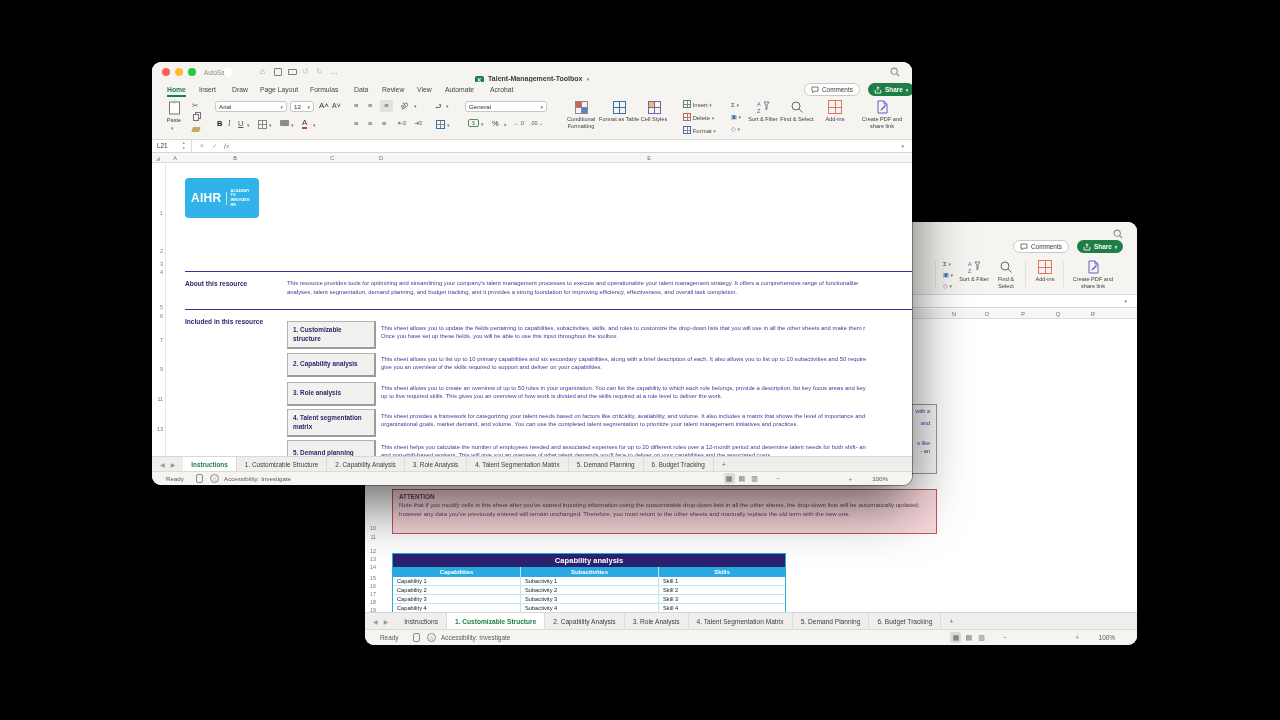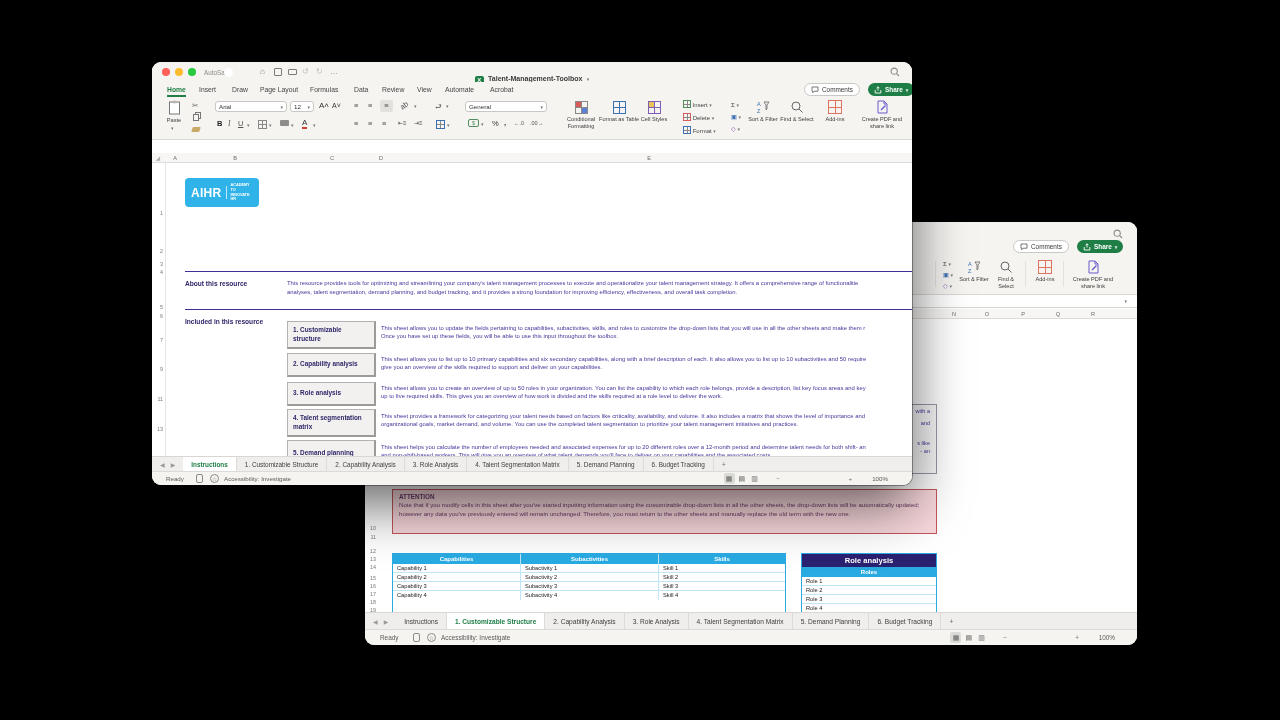--- a/index.html
+++ b/index.html
@@ -182,20 +182,21 @@
       <span class="rownum" style="left:0; top:272px;">17</span>
       <span class="rownum" style="left:0; top:280px;">18</span>
       <span class="rownum" style="left:0; top:288px;">19</span>
 
       <div class="abs" style="left:27px; top:170px; width:545px; height:45px; background:#f8d8dc; border:1.5px solid #c4555c; padding:3px 6px;">
         <div style="font-size:6.3px; font-weight:bold; color:#693a66;">ATTENTION</div>
         <div style="font-size:6.1px; color:#693a66; line-height:1.45; margin-top:1px;">Note that if you modify cells in this sheet after you've started inputting information using the customizable drop-down lists in all the other sheets, the drop-down lists will be automatically updated; however any data you've previously entered will remain unchanged. Therefore, you must return to the other sheets and manually replace the old term with the new one.</div>
       </div>
 
       <div class="abs" style="left:27px; top:234px; width:394px; height:64px; border:1px solid #29abe2;">
+        <div class="ttl" style="background:#2b2171; height:13px; line-height:13px; font-size:7.6px;">Capability analysis</div>
         <div style="display:flex; background:#29abe2; height:10px;">
           <div class="ttl" style="width:128px; font-size:6px; line-height:10px; border-right:1px solid rgba(255,255,255,.7);">Capabilities</div>
           <div class="ttl" style="width:138px; font-size:6px; line-height:10px; border-right:1px solid rgba(255,255,255,.7);">Subactivities</div>
           <div class="ttl" style="flex:1; font-size:6px; line-height:10px;">Skills</div>
         </div>
         <div style="display:flex; height:9px; border-bottom:1px solid #bfe6f7;">
           <div class="tcell" style="width:128px; border-right:1px solid #bfe6f7;">Capability 1</div>
           <div class="tcell" style="width:138px; border-right:1px solid #bfe6f7;">Subactivity 1</div>
           <div class="tcell" style="flex:1;">Skill 1</div>
         </div>
@@ -209,28 +210,20 @@
           <div class="tcell" style="width:138px; border-right:1px solid #bfe6f7;">Subactivity 3</div>
           <div class="tcell" style="flex:1;">Skill 3</div>
         </div>
         <div style="display:flex; height:9px;">
           <div class="tcell" style="width:128px; border-right:1px solid #bfe6f7;">Capability 4</div>
           <div class="tcell" style="width:138px; border-right:1px solid #bfe6f7;">Subactivity 4</div>
           <div class="tcell" style="flex:1;">Skill 4</div>
         </div>
       </div>
 
-      <div class="abs" style="left:436px; top:234px; width:136px; height:64px; border:1px solid #29abe2;">
-        <div class="ttl" style="background:#2b2171; height:13px; line-height:13px; font-size:7.6px;">Role analysis</div>
-        <div class="ttl" style="background:#29abe2; height:10px; font-size:6px; line-height:10px;">Roles</div>
-        <div class="tcell" style="height:9px; border-bottom:1px solid #bfe6f7;">Role 1</div>
-        <div class="tcell" style="height:9px; border-bottom:1px solid #bfe6f7;">Role 2</div>
-        <div class="tcell" style="height:9px; border-bottom:1px solid #bfe6f7;">Role 3</div>
-        <div class="tcell" style="height:9px;">Role 4</div>
-      </div>
     </div>
 
     <div class="sheettabs" style="bottom:16px;">
       <div class="tabarrows">
           <span>◀</span>
           <span>▶</span>
         </div>
       <div class="stab">Instructions</div>
       <div class="stab active">1. Customizable Structure</div>
       <div class="stab">2. Capability Analysis</div>
@@ -440,20 +433,28 @@
       <div class="abs" style="left:708px; top:3px; width:44px; text-align:center;">
         <svg width="13" height="14" viewBox="0 0 13 14">
           <path d="M2 1h6l3 3v9H2z" fill="none" stroke="#6a5acd" stroke-width="1"></path>
           <path d="M8 1v3h3" fill="none" stroke="#6a5acd" stroke-width="1"></path>
           <path d="M5 9l4-4 1 1-4 4-1.4.4z" fill="#6a5acd"></path>
         </svg>
         <div class="rlabel" style="left:-4px; right:-4px; top:16px;">Create PDF and share link</div>
       </div>
     </div>
 
+    <div class="fbar" style="top:78px;">
+      <div class="namebox">L21</div>
+      <span class="abs" style="left:30px; top:1px; font-size:3.6px; color:#888; line-height:5px;">▲<br>▼</span>
+      <span class="abs" style="left:48px; top:2px; font-size:7px; color:#a9a8a6;">×</span>
+      <span class="abs" style="left:60px; top:2px; font-size:6.5px; color:#a9a8a6;">✓</span>
+      <span class="abs" style="left:72px; top:2px; font-size:7px; font-style:italic; color:#777; font-family:'Liberation Serif', serif;">fx</span>
+      <span class="abs caret" style="right:8px; top:3px;">▾</span>
+    </div>
 
     <div class="colhdr" style="top:91px;">
       <span style="left:6px; color:#b1b0ae;">◢</span>
       <span style="left:23px;">A</span>
       <span style="left:83px;">B</span>
       <span style="left:180px;">C</span>
       <span style="left:229px;">D</span>
       <span style="left:497px;">E</span>
     </div>
 
@@ -464,21 +465,21 @@
       <span class="rownum" style="left:0; top:85px;">2</span>
       <span class="rownum" style="left:0; top:98px;">3</span>
       <span class="rownum" style="left:0; top:106px;">4</span>
       <span class="rownum" style="left:0; top:141px;">5</span>
       <span class="rownum" style="left:0; top:150px;">6</span>
       <span class="rownum" style="left:0; top:174px;">7</span>
       <span class="rownum" style="left:0; top:203px;">9</span>
       <span class="rownum" style="left:0; top:233px;">11</span>
       <span class="rownum" style="left:0; top:263px;">13</span>
 
-      <div class="abs" style="left:33px; top:15px; width:74px; height:29px; background:#2fb3e8; border-radius:4px; display:flex; align-items:center; padding:0 6px; gap:4px;">
+      <div class="abs" style="left:33px; top:15px; width:74px; height:40px; background:#2fb3e8; border-radius:4px; display:flex; align-items:center; padding:0 6px; gap:4px;">
         <span style="color:#fff; font-weight:bold; font-size:12px; letter-spacing:.3px;">AIHR</span>
         <span style="width:1px; height:13px; background:rgba(255,255,255,.7);"></span>
         <span style="display:flex; flex-direction:column; color:#fff; font-weight:bold; font-size:3.8px; line-height:1.25;">
           <span>ACADEMY TO</span>
           <span>INNOVATE HR</span>
         </span>
       </div>
 
 
       <div class="hr" style="left:33px; top:108px;"></div>

